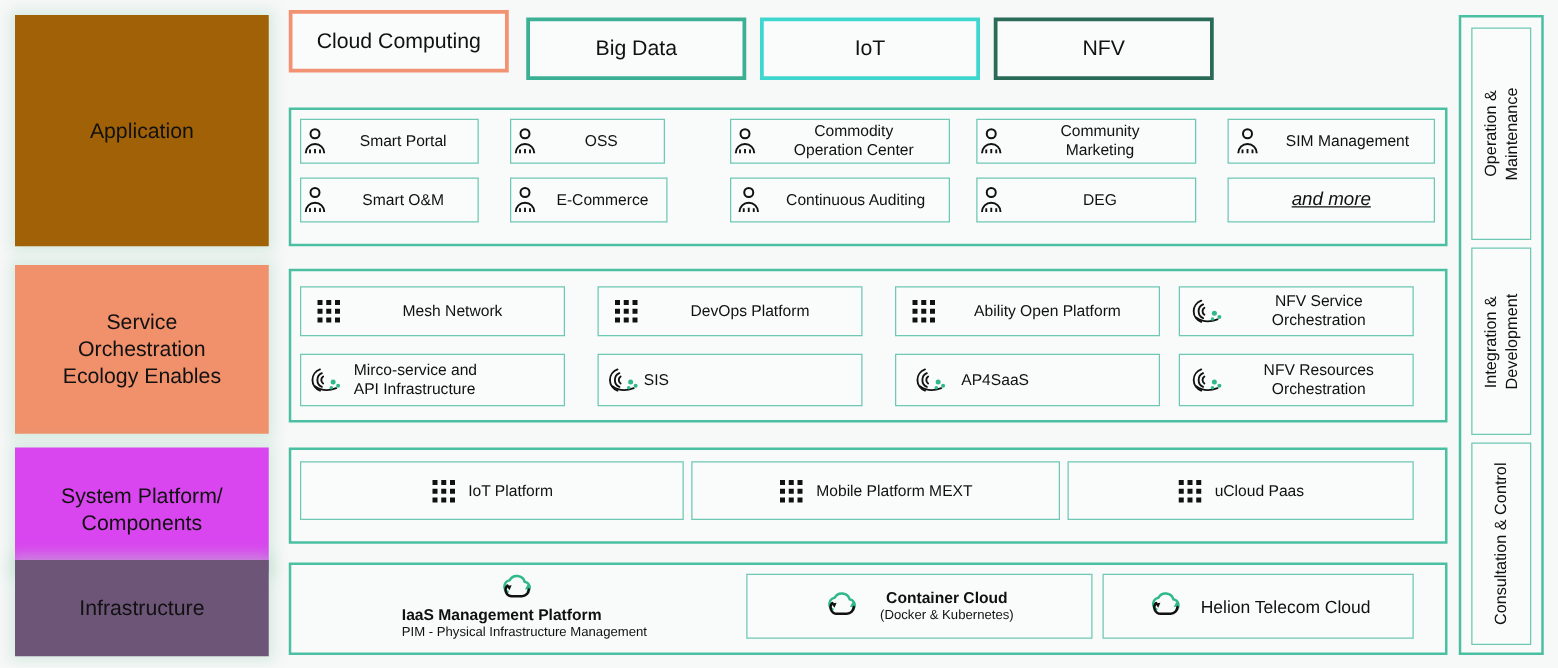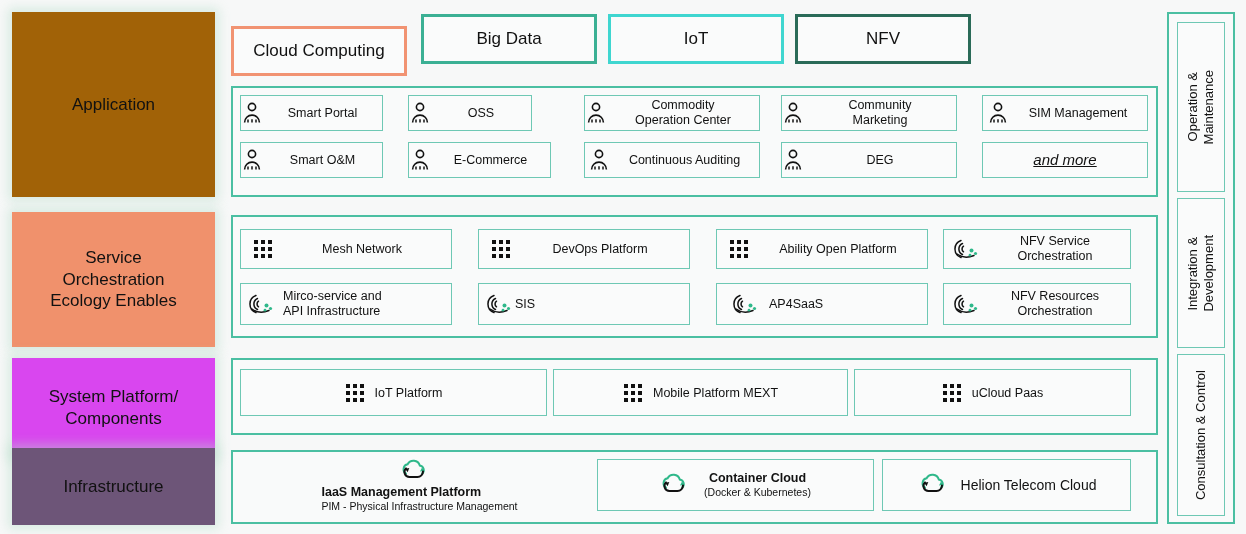--- a/index.html
+++ b/index.html
@@ -88,21 +88,21 @@
 
   <div class="layer-label" style="left:12px; top:212px; width:203px; height:135px; background:#f0916c; white-space:pre-line;">Service
 Orchestration
 Ecology Enables</div>
 
   <div class="layer-label" style="left:12px; top:358px; width:203px; height:100px; background:#d946ef; white-space:pre-line;">System Platform/
 Components</div>
 
   <div class="layer-label" style="left:12px; top:448px; width:203px; height:77px; background:#6d5578;">Infrastructure</div>
 
-  <div class="tab" style="left:231px; top:26px; width:176px; height:50px; border-color:#f19372;">Cloud Computing</div>
+  <div class="tab" style="left:231px; top:8px; width:176px; height:50px; border-color:#f19372;">Cloud Computing</div>
   <div class="tab" style="left:421px; top:14px; width:176px; height:50px; border-color:#3bb094;">Big Data</div>
   <div class="tab" style="left:608px; top:14px; width:176px; height:50px; border-color:#3fd6d0;">IoT</div>
   <div class="tab" style="left:795px; top:14px; width:176px; height:50px; border-color:#2a6b58;">NFV</div>
 
   <div class="shell" style="left:231px; top:86px; width:927px; height:111px;"></div>
 
   <div class="card" style="left:240px; top:95px; width:143px; height:36px;">
     <span class="icn">
       <svg width="22" height="24" viewBox="0 0 22 24">
           <circle cx="11" cy="6" r="3.6" fill="none" stroke="#111" stroke-width="1.6"></circle>
@@ -175,21 +175,21 @@
           <circle cx="11" cy="6" r="3.6" fill="none" stroke="#111" stroke-width="1.6"></circle>
           <path d="M3.6 21.5 a7.4 7.4 0 0 1 14.8 0" fill="none" stroke="#111" stroke-width="1.6"></path>
           <line x1="7" y1="18.6" x2="7" y2="21.5" stroke="#111" stroke-width="1.5"></line>
           <line x1="11" y1="18.2" x2="11" y2="21.5" stroke="#111" stroke-width="1.5"></line>
           <line x1="15" y1="18.6" x2="15" y2="21.5" stroke="#111" stroke-width="1.5"></line>
         </svg>
     </span>
     <span class="ctxt" style="white-space:pre-line;">Smart O&amp;M</span>
   </div>
 
-  <div class="card" style="left:408px; top:142px; width:143px; height:36px;">
+  <div class="card" style="left:408px; top:142px; width:126px; height:36px;">
     <span class="icn">
       <svg width="22" height="24" viewBox="0 0 22 24">
           <circle cx="11" cy="6" r="3.6" fill="none" stroke="#111" stroke-width="1.6"></circle>
           <path d="M3.6 21.5 a7.4 7.4 0 0 1 14.8 0" fill="none" stroke="#111" stroke-width="1.6"></path>
           <line x1="7" y1="18.6" x2="7" y2="21.5" stroke="#111" stroke-width="1.5"></line>
           <line x1="11" y1="18.2" x2="11" y2="21.5" stroke="#111" stroke-width="1.5"></line>
           <line x1="15" y1="18.6" x2="15" y2="21.5" stroke="#111" stroke-width="1.5"></line>
         </svg>
     </span>
     <span class="ctxt" style="white-space:pre-line;">E-Commerce</span>

